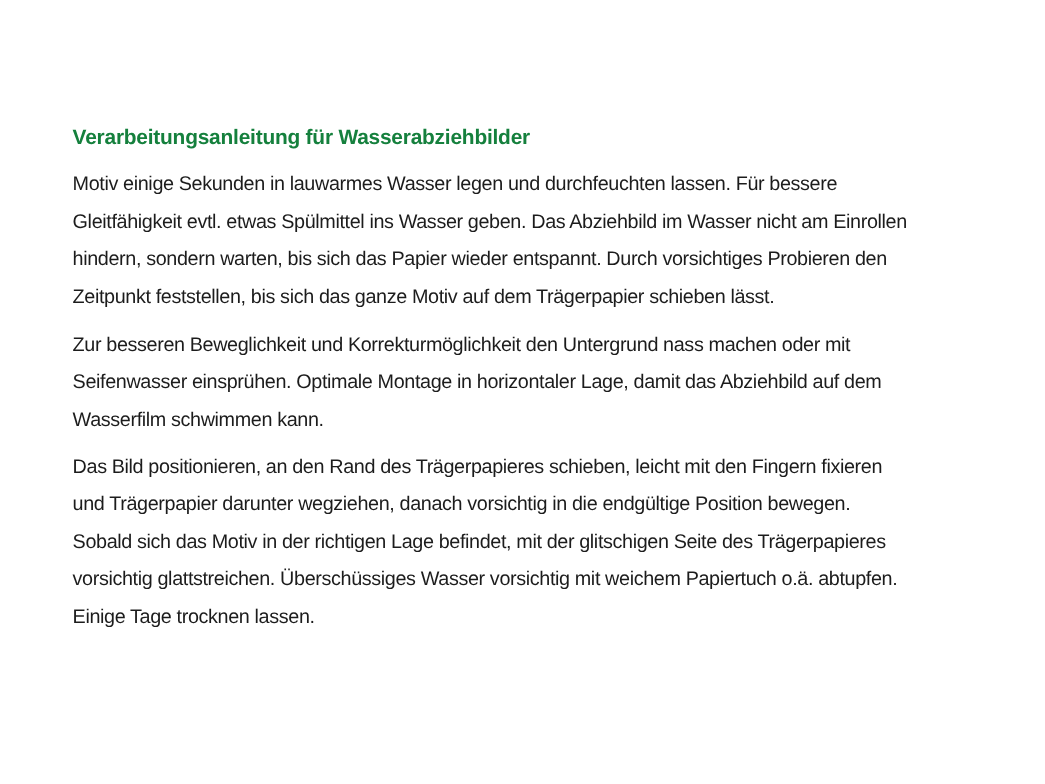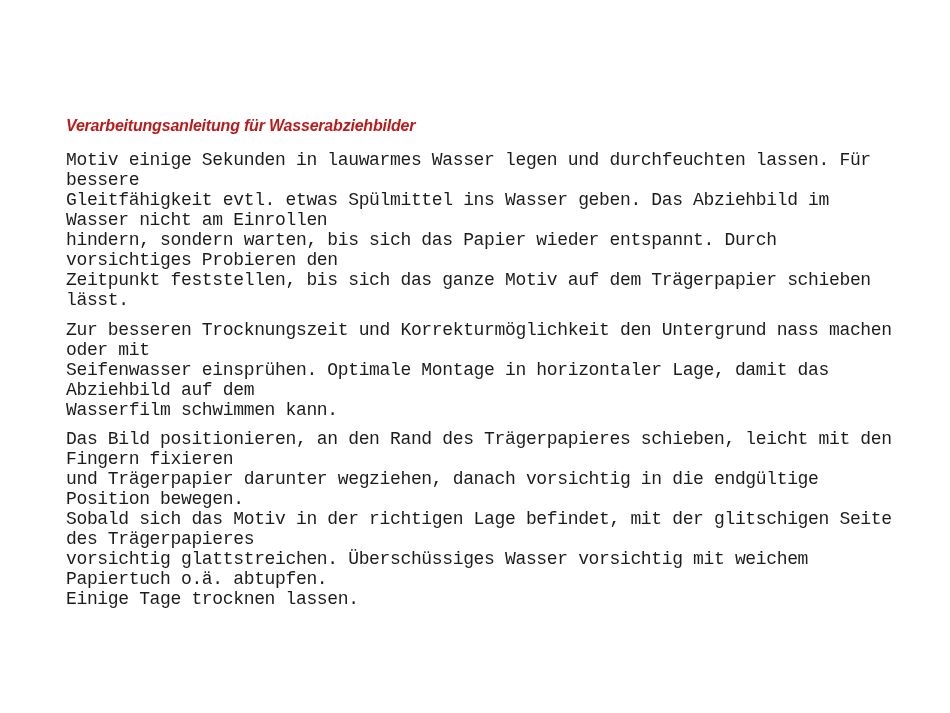--- a/index.html
+++ b/index.html
@@ -15,50 +15,48 @@
   }
   .page {
     box-sizing: border-box;
     width: 950px;
     height: 713px;
     padding: 111px 58px 0 66px;
     background: #ffffff;
     color: #1c1c1c;
   }
   .doc-title {
-    font-size: 16px;
+    font-size: 19px;
     font-weight: 700;
     line-height: 29px;
     letter-spacing: -0.2px;
     margin: 0 0 10px 0;
-    color: #b91c1c;
-    font-style: italic;
+    color: #15803d;
   }
   .doc-para {
     font-size: 18px;
     font-weight: 400;
-    line-height: 20px;
+    line-height: 34px;
     letter-spacing: -0.35px;
     margin: 0 0 9.5px 0;
     white-space: pre-line; 
-    font-family: Liberation Mono, monospace;
   }
 </style>
 </head>
 <body>
 
 <div class="page">
   <h1 class="doc-title">Verarbeitungsanleitung für Wasserabziehbilder</h1>
 
   <p class="doc-para">Motiv einige Sekunden in lauwarmes Wasser legen und durchfeuchten lassen. Für bessere
 Gleitfähigkeit evtl. etwas Spülmittel ins Wasser geben. Das Abziehbild im Wasser nicht am Einrollen
 hindern, sondern warten, bis sich das Papier wieder entspannt. Durch vorsichtiges Probieren den
 Zeitpunkt feststellen, bis sich das ganze Motiv auf dem Trägerpapier schieben lässt.</p>
 
-  <p class="doc-para">Zur besseren Trocknungszeit und Korrekturmöglichkeit den Untergrund nass machen oder mit
+  <p class="doc-para">Zur besseren Beweglichkeit und Korrekturmöglichkeit den Untergrund nass machen oder mit
 Seifenwasser einsprühen. Optimale Montage in horizontaler Lage, damit das Abziehbild auf dem
 Wasserfilm schwimmen kann.</p>
 
   <p class="doc-para">Das Bild positionieren, an den Rand des Trägerpapieres schieben, leicht mit den Fingern fixieren
 und Trägerpapier darunter wegziehen, danach vorsichtig in die endgültige Position bewegen.
 Sobald sich das Motiv in der richtigen Lage befindet, mit der glitschigen Seite des Trägerpapieres
 vorsichtig glattstreichen. Überschüssiges Wasser vorsichtig mit weichem Papiertuch o.ä. abtupfen.
 Einige Tage trocknen lassen.</p>
 
 </div>

